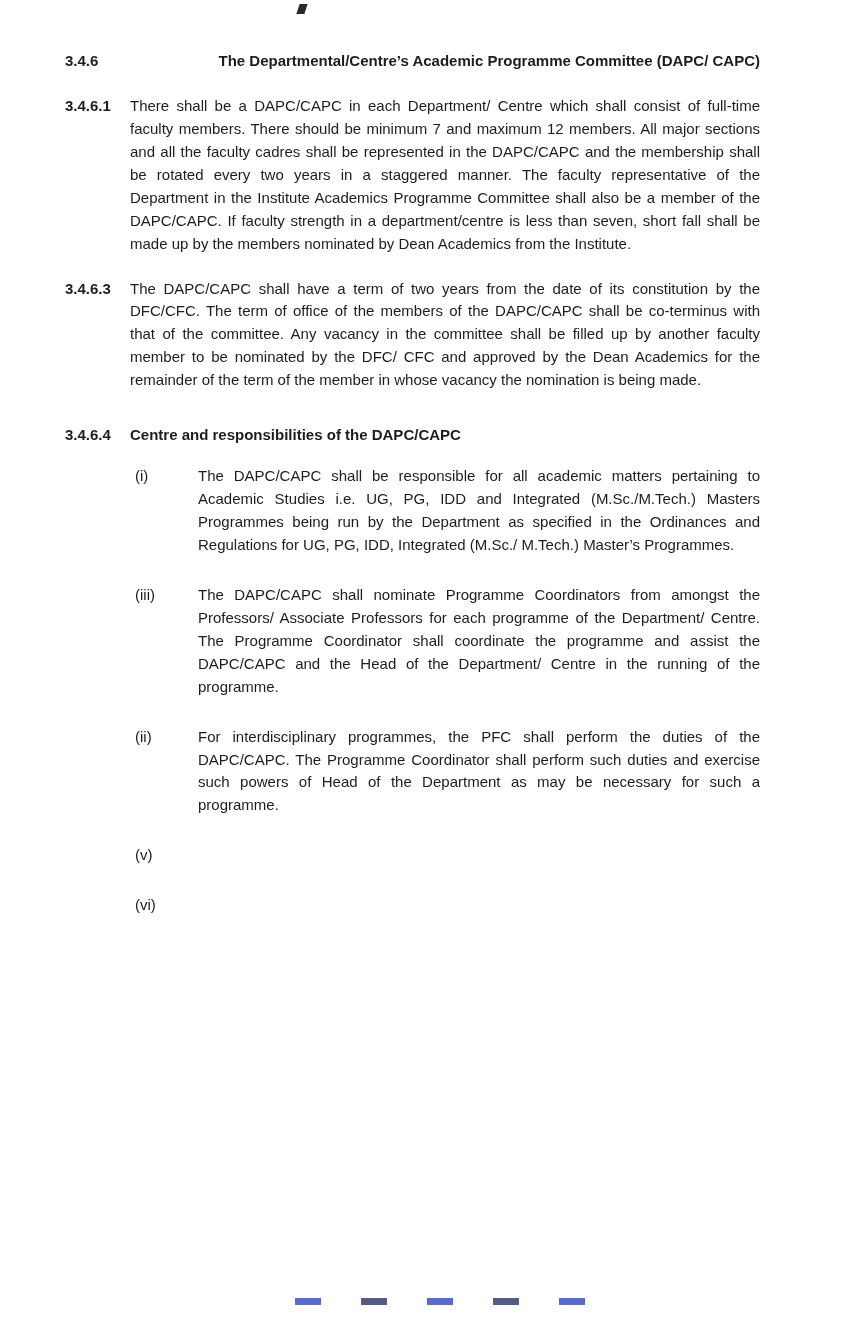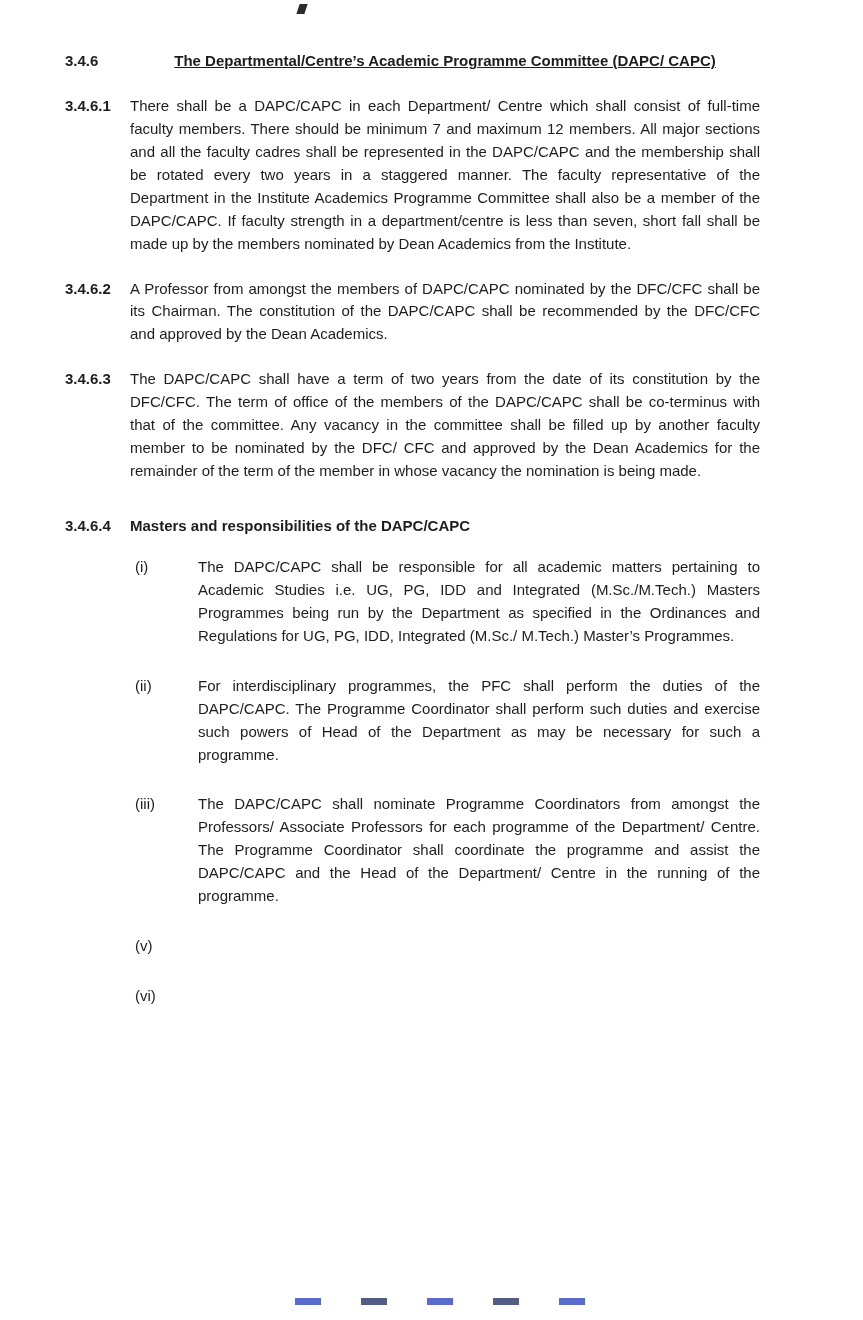--- a/index.html
+++ b/index.html
@@ -30,22 +30,21 @@
   .text-col {
     flex: 1;
     margin: 0;
     text-align: justify;
   }
   .section-heading {
     margin-bottom: 22px;
   }
   .section-heading .text-col {
     font-weight: bold;
-    text-align: center;
-    text-decoration: underline;
+    text-align: right;
   }
   .clause {
     margin-bottom: 22px;
   }
   .subheading-clause {
     margin-bottom: 18px;
     margin-top: 32px;
   }
   .subheading-clause .text-col {
     font-weight: bold;
@@ -103,50 +102,46 @@
   <div class="row section-heading">
     <span class="num-col">3.4.6</span>
     <p class="text-col">The Departmental/Centre’s Academic Programme Committee (DAPC/ CAPC)</p>
   </div>
 
   <div class="row clause">
     <span class="num-col">3.4.6.1</span>
     <p class="text-col">There shall be a DAPC/CAPC in each Department/ Centre which shall consist of full-time faculty members. There should be minimum 7 and maximum 12 members. All major sections and all the faculty cadres shall be represented in the DAPC/CAPC and the membership shall be rotated every two years in a staggered manner.  The faculty representative of the Department in the Institute Academics Programme Committee shall also be a member of the DAPC/CAPC. If faculty strength in a department/centre is less than seven, short fall shall be made up by the members nominated by Dean Academics from the Institute.</p>
   </div>
 
-  <div class="row clause">
-    <span class="num-col">3.4.6.2</span>
-    <p class="text-col">A Professor from amongst the members of DAPC/CAPC nominated by the DFC/CFC shall be its Chairman. The constitution of the DAPC/CAPC shall be recommended by the DFC/CFC and approved by the Dean Academics.</p>
-  </div>
 
   <div class="row clause">
     <span class="num-col">3.4.6.3</span>
     <p class="text-col">The DAPC/CAPC shall have a term of two years from the date of its constitution by the DFC/CFC. The term of office of the members of the DAPC/CAPC shall be co-terminus with that of the committee. Any vacancy in the committee shall be filled up by another faculty member to be nominated by the DFC/ CFC and approved by the Dean Academics for the remainder of the term of the member in whose vacancy the nomination is being made.</p>
   </div>
 
   <div class="row clause subheading-clause">
     <span class="num-col">3.4.6.4</span>
-    <p class="text-col">Masters and responsibilities of the DAPC/CAPC</p>
+    <p class="text-col">Centre and responsibilities of the DAPC/CAPC</p>
   </div>
 
   <div class="duties-list">
 
     <div class="list-item">
       <span class="marker-col">(i)</span>
       <p class="item-text">The DAPC/CAPC shall be responsible for all academic matters pertaining to Academic Studies i.e. UG, PG, IDD and Integrated (M.Sc./M.Tech.) Masters Programmes being run by the Department as specified in the Ordinances and Regulations for UG, PG, IDD, Integrated  (M.Sc./ M.Tech.) Master’s Programmes.</p>
     </div>
 
     <div class="list-item">
-      <span class="marker-col">(ii)</span>
-      <p class="item-text">For interdisciplinary programmes, the PFC shall perform the duties of the DAPC/CAPC. The Programme Coordinator shall perform such duties and exercise such powers of Head of the Department as may be necessary for such a programme.</p>
+      <span class="marker-col">(iii)</span>
+      <p class="item-text">The DAPC/CAPC shall nominate Programme Coordinators from amongst the Professors/ Associate Professors for each programme of the Department/ Centre. The Programme Coordinator shall coordinate the programme and assist the DAPC/CAPC and the Head of the Department/ Centre in the running of the programme.</p>
     </div>
 
     <div class="list-item">
-      <span class="marker-col">(iii)</span>
-      <p class="item-text">The DAPC/CAPC shall nominate Programme Coordinators from amongst the Professors/ Associate Professors for each programme of the Department/ Centre. The Programme Coordinator shall coordinate the programme and assist the DAPC/CAPC and the Head of the Department/ Centre in the running of the programme.</p>
+      <span class="marker-col">(ii)</span>
+      <p class="item-text">For interdisciplinary programmes, the PFC shall perform the duties of the DAPC/CAPC. The Programme Coordinator shall perform such duties and exercise such powers of Head of the Department as may be necessary for such a programme.</p>
     </div>
 
 
     <div class="list-item">
       <span class="marker-col">(v)</span>
     </div>
 
     <div class="list-item">
       <span class="marker-col">(vi)</span>
     </div>

